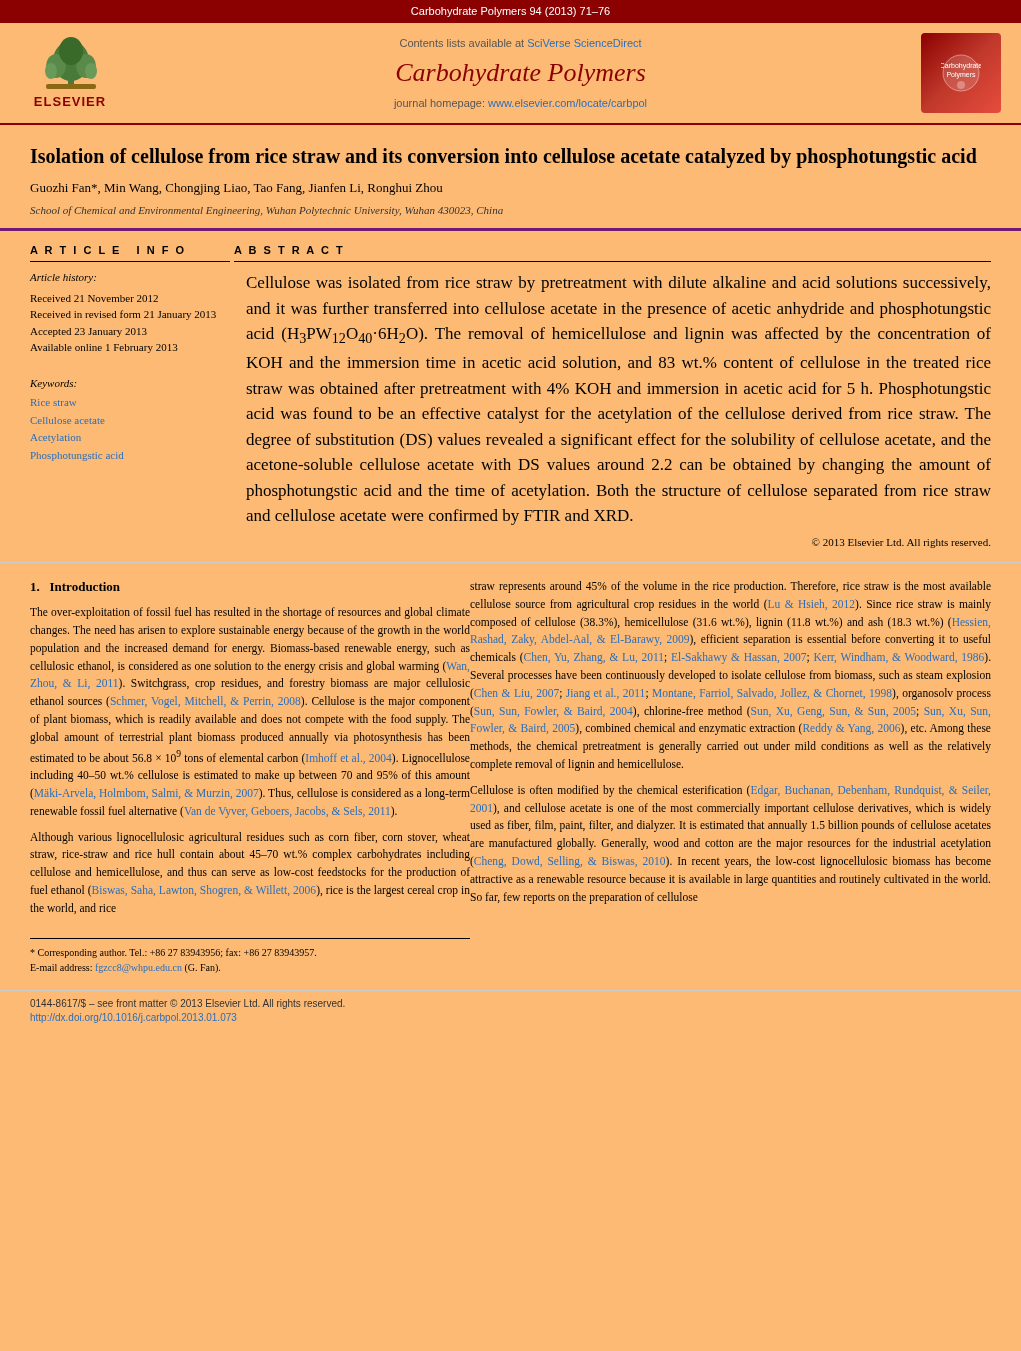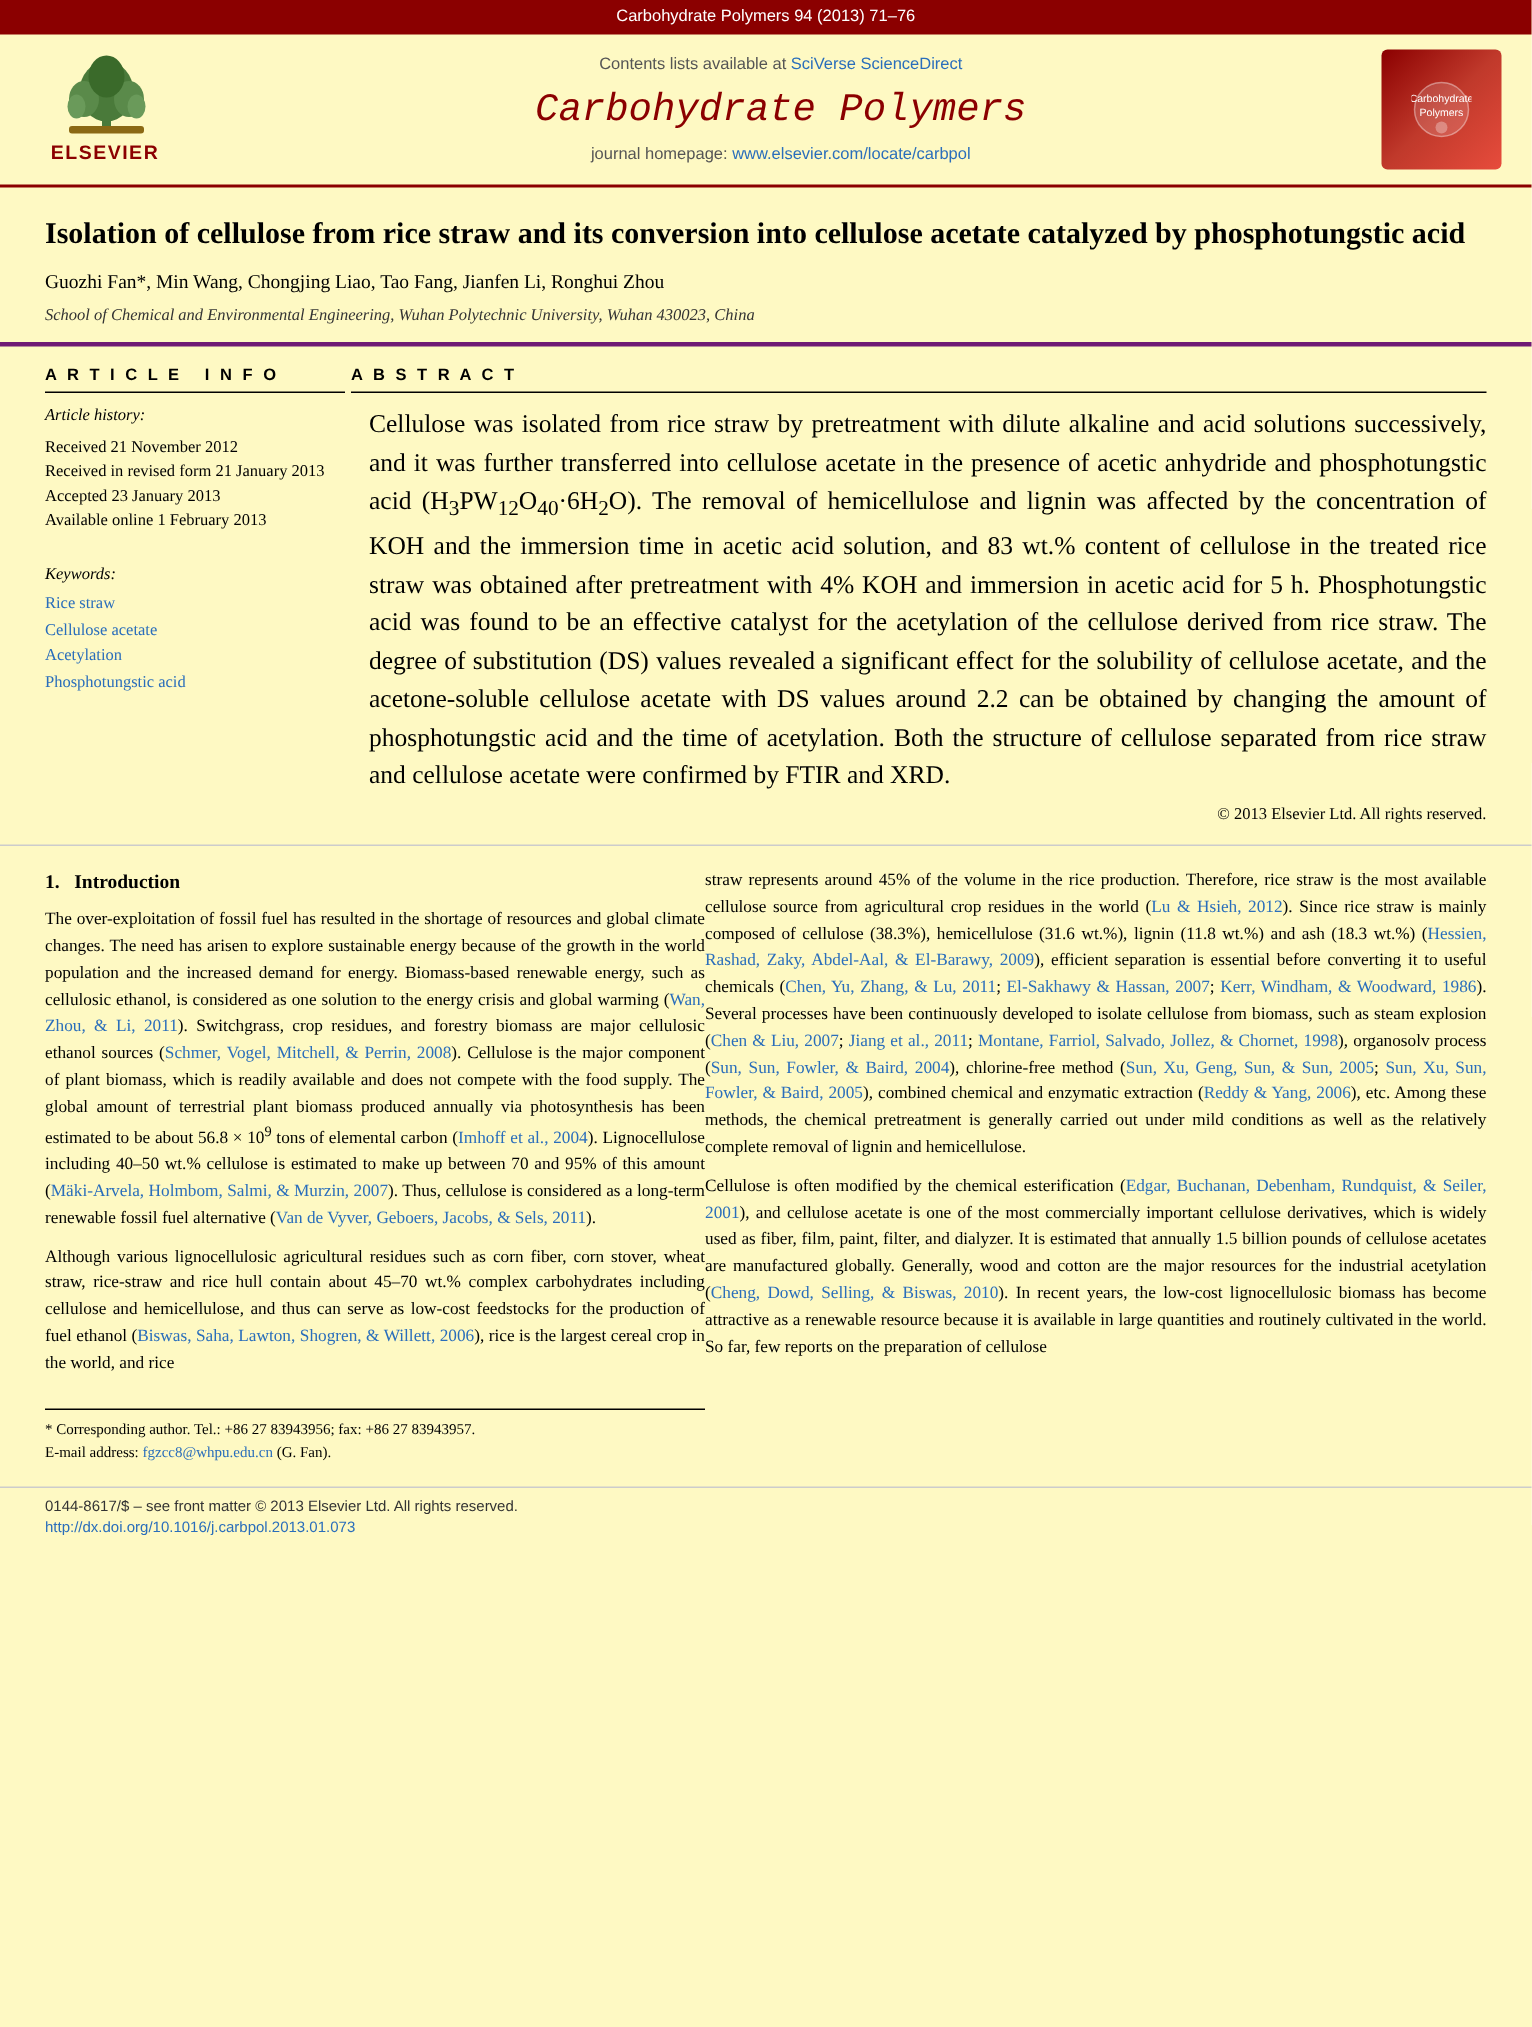--- a/index.html
+++ b/index.html
@@ -8,21 +8,21 @@
       background: #fff;
       color: #000;
       width: 1021px;
       min-height: 1351px;
       font-size: 13px;
       line-height: 1.4;
     }
     .page-wrapper {
       width: 1021px;
       min-height: 1351px;
-      background: #fef9c3;
+      background: #fdba74;
       position: relative;
     }
 
     
     .top-bar {
       background: #8b0000;
       color: #fff;
       text-align: center;
       font-size: 11px;
       padding: 4px 0;
@@ -74,21 +74,21 @@
       color: #555;
       font-family: Arial, sans-serif;
     }
     .sciverse-link {
       color: #2a6ebb;
       text-decoration: none;
     }
     .journal-title {
       font-size: 26px;
       color: #8b0000;
-      font-family: Liberation Mono, monospace;
+      font-family: Liberation Serif, serif;
       font-style: italic;
     }
     .homepage-line {
       font-size: 11px;
       color: #555;
       font-family: Arial, sans-serif;
     }
     .homepage-link {
       color: #2a6ebb;
       text-decoration: none;

